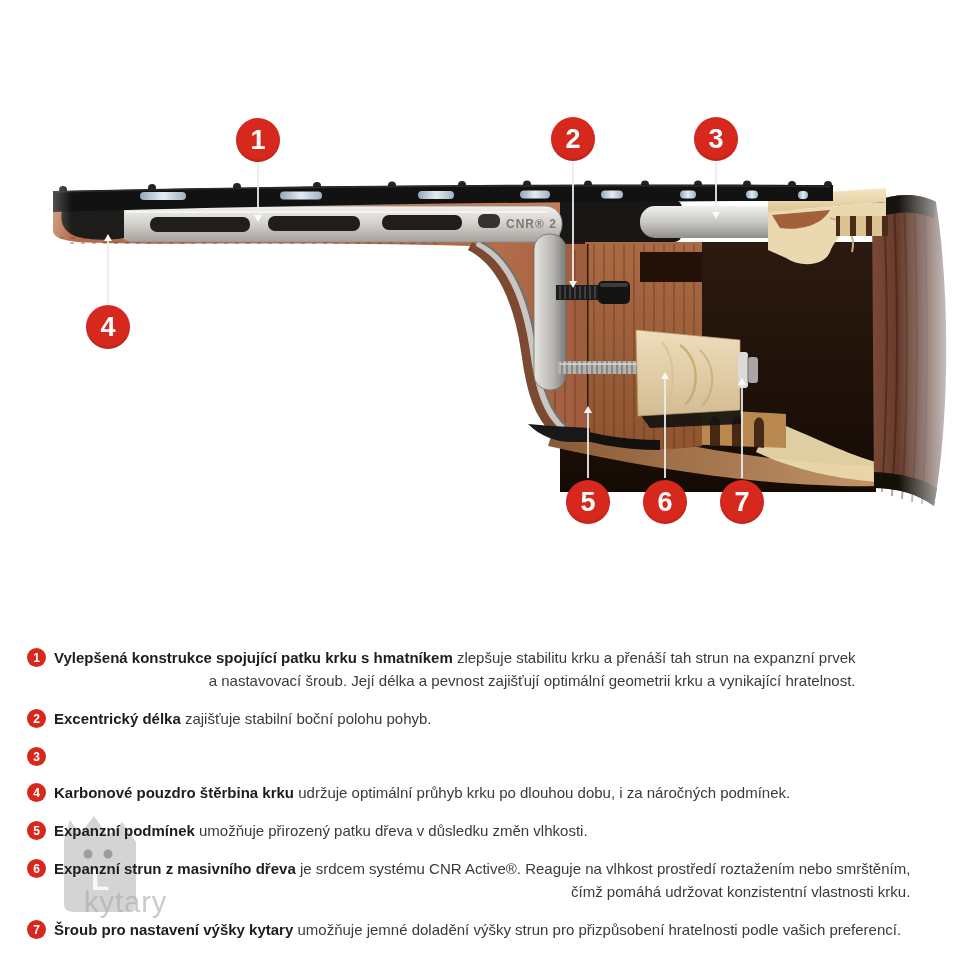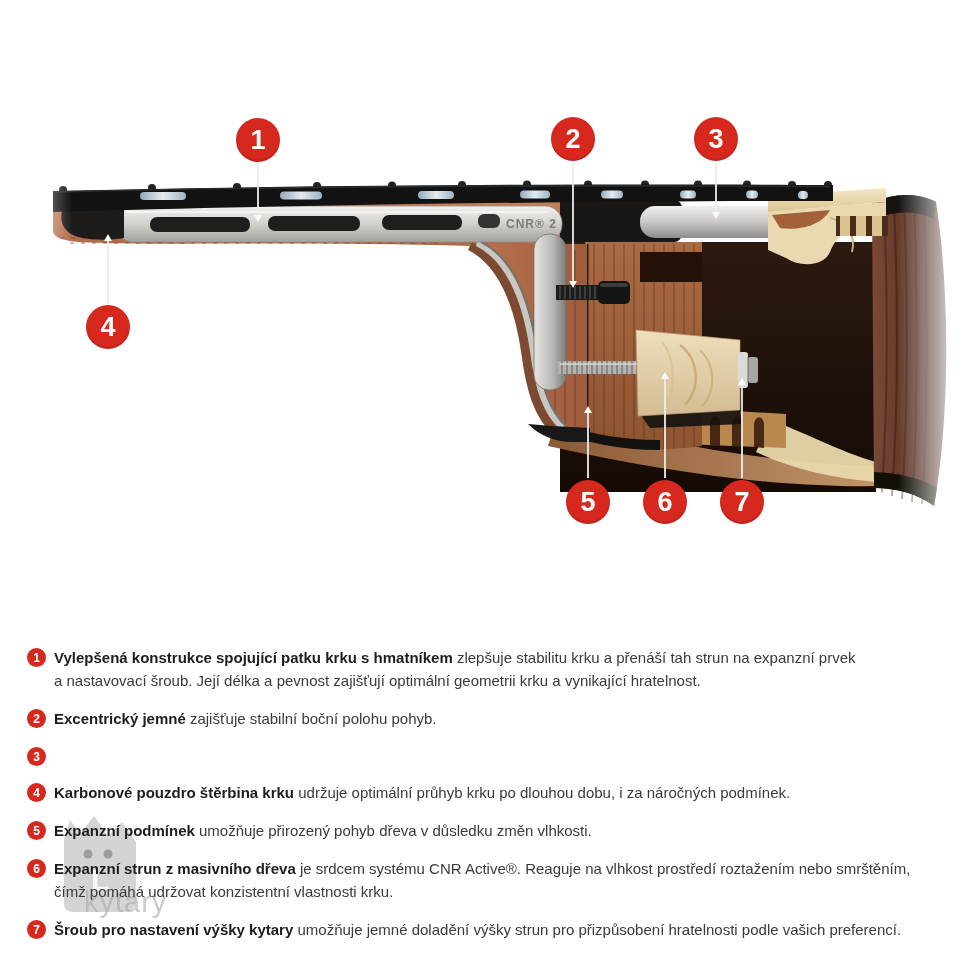--- a/index.html
+++ b/index.html
@@ -23,21 +23,21 @@
   }
   
   .legend{position:absolute;left:0;top:646px;right:0;padding:0 12px 0 27px;z-index:2;}
   .legend-item{display:flex;gap:8px;margin-bottom:15px;align-items:flex-start;}
   .badge{
     flex:0 0 auto;width:19px;height:19px;border-radius:50%;background:#d7281e;color:#fff;
     display:flex;align-items:center;justify-content:center;font-size:12px;font-weight:700;
     margin-top:2px;
   }
   .legend-text{
-    margin:0;font-size:15px;line-height:23px;color:#3a3a3a;white-space:pre-wrap;
+    margin:0;font-size:15px;line-height:23px;color:#3a3a3a;white-space:pre-wrap;text-align:right;
   }
   .legend-text b{color:#1d1d1d;font-weight:700;}
 </style>
 </head>
 <body>
 
 <div class="stage">
 
   <svg class="illus" width="966" height="620" viewBox="0 0 966 620" aria-hidden="true">
     <defs>
@@ -353,41 +353,41 @@
           <span>1</span>
         </span>
       <p class="legend-text"><b>Vylepšená konstrukce spojující patku krku s hmatníkem</b><span> zlepšuje stabilitu krku a přenáší tah strun na expanzní prvek
 a nastavovací šroub. Její délka a pevnost zajišťují optimální geometrii krku a vynikající hratelnost.</span></p>
     </div>
 
     <div class="legend-item">
       <span class="badge">
           <span>2</span>
         </span>
-      <p class="legend-text"><b>Excentrický jemné</b><span> zajišťuje stabilní boční polohu pohyb.</span></p>
+      <p class="legend-text"><b>Excentrický délka</b><span> zajišťuje stabilní boční polohu pohyb.</span></p>
     </div>
 
     <div class="legend-item">
       <span class="badge">
           <span>3</span>
         </span>
     </div>
 
     <div class="legend-item">
       <span class="badge">
           <span>4</span>
         </span>
       <p class="legend-text"><b>Karbonové pouzdro štěrbina krku</b><span> udržuje optimální průhyb krku po dlouhou dobu, i za náročných podmínek.</span></p>
     </div>
 
     <div class="legend-item">
       <span class="badge">
           <span>5</span>
         </span>
-      <p class="legend-text"><b>Expanzní podmínek</b><span> umožňuje přirozený pohyb dřeva v důsledku změn vlhkosti.</span></p>
+      <p class="legend-text"><b>Expanzní podmínek</b><span> umožňuje přirozený patku dřeva v důsledku změn vlhkosti.</span></p>
     </div>
 
     <div class="legend-item">
       <span class="badge">
           <span>6</span>
         </span>
       <p class="legend-text"><b>Expanzní strun z masivního dřeva</b><span> je srdcem systému CNR Active®. Reaguje na vlhkost prostředí roztažením nebo smrštěním,
 čímž pomáhá udržovat konzistentní vlastnosti krku.</span></p>
     </div>
 

